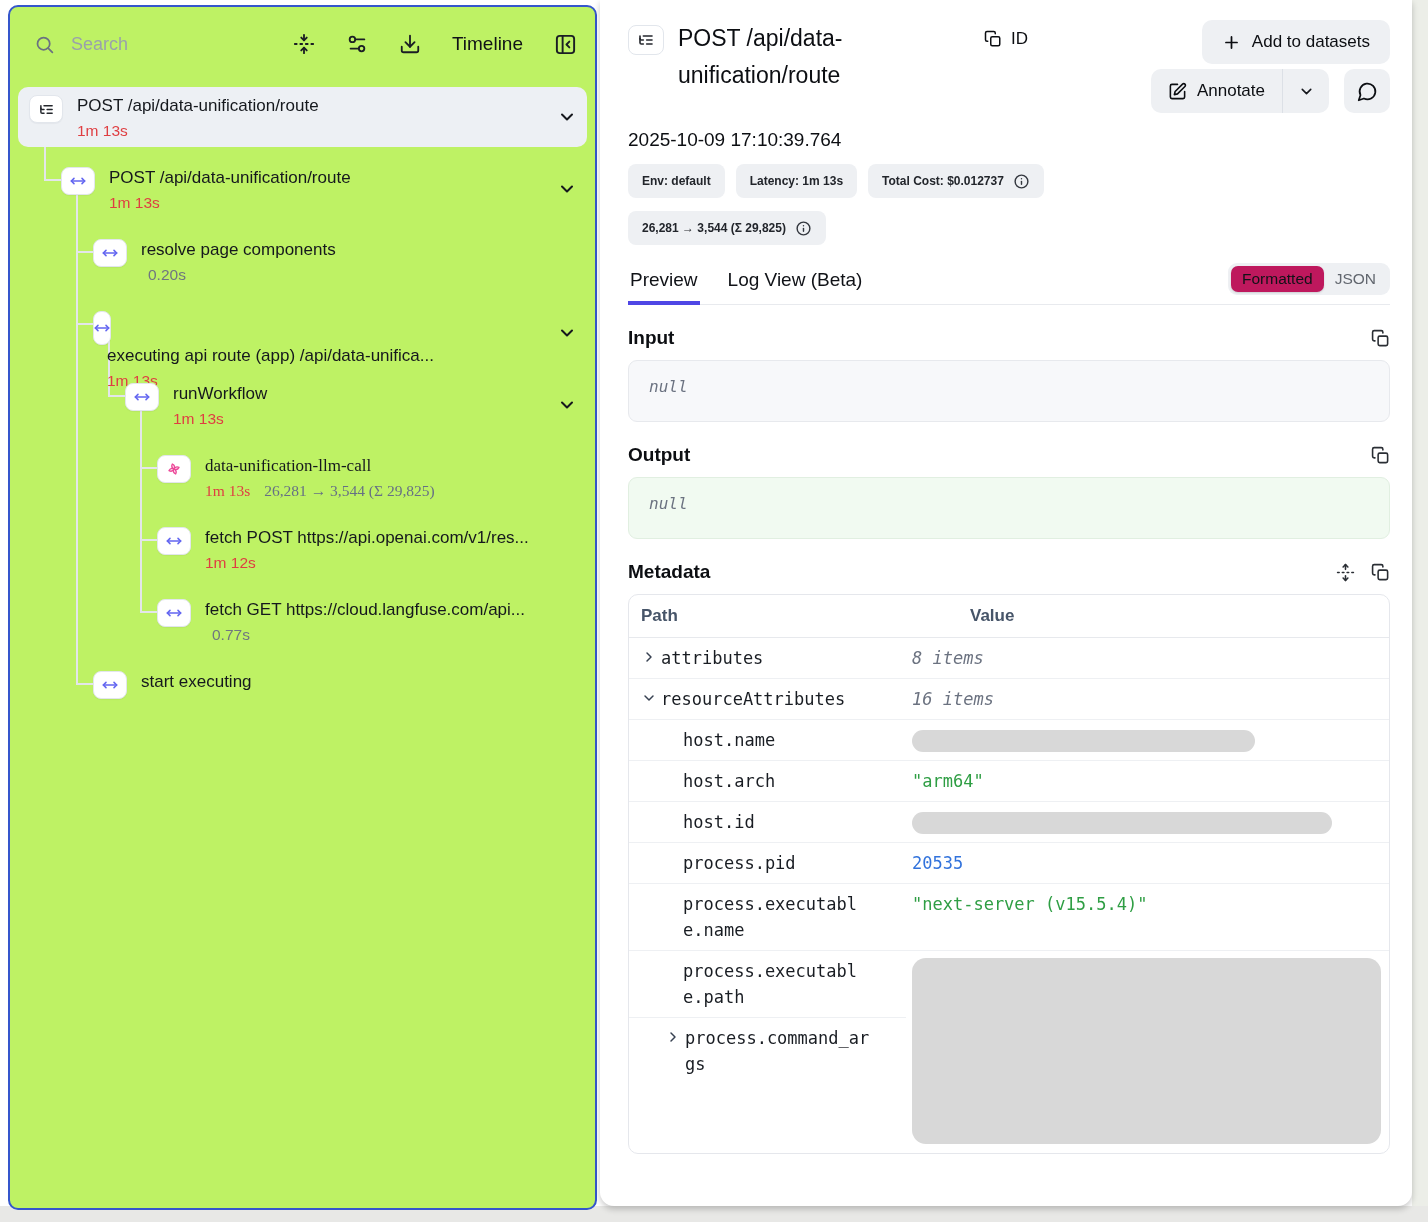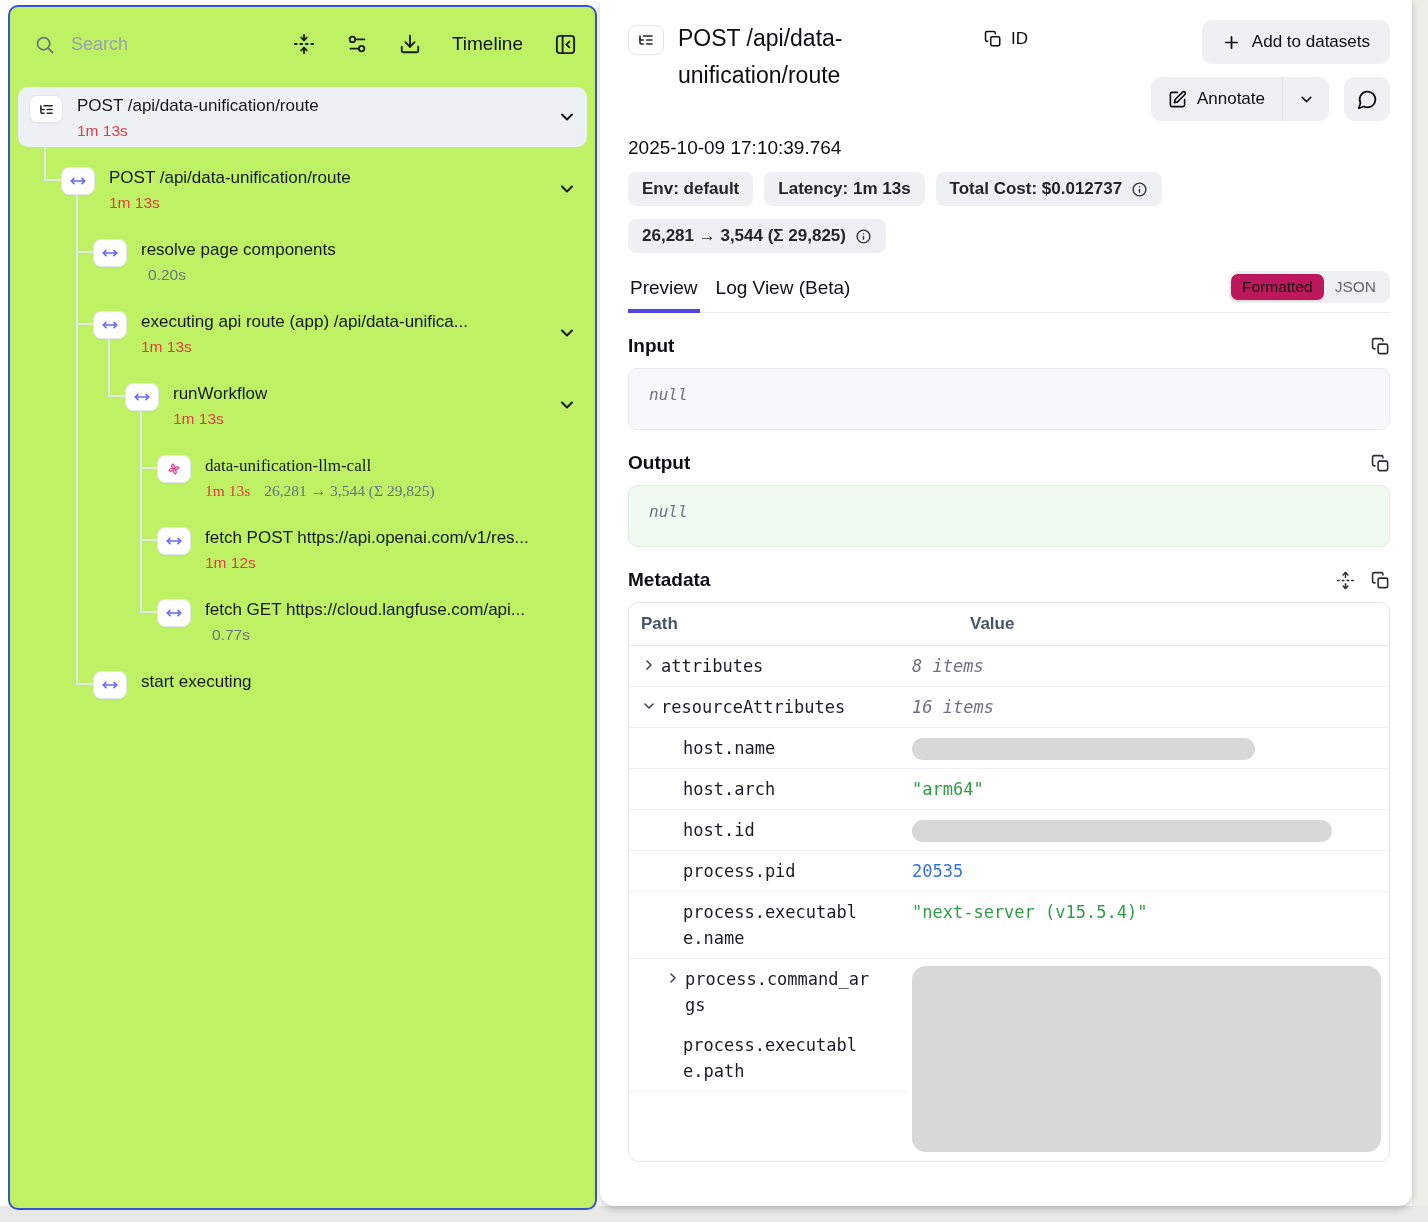--- a/index.html
+++ b/index.html
@@ -51,41 +51,41 @@
     position:absolute;left:600px;top:0;width:812px;height:1206px;box-sizing:border-box;
     background:#fff;border-radius:0 0 14px 14px;box-shadow:0 3px 6px rgba(0,0,0,.22);
     padding:20px 22px 0 28px;overflow:hidden;
   }
   .detail-header{display:flex;align-items:flex-start;}
   .title-badge{width:34px;height:28px;margin-top:5px;background:#fff;border:1px solid #e2e6ec;border-radius:8px;
     display:flex;align-items:center;justify-content:center;color:#23262c;flex:0 0 34px;}
   .trace-title{width:252px;margin:0 0 0 14px;font-size:23px;font-weight:500;line-height:37px;color:#0c0e12;}
   .id-btn{display:flex;align-items:center;gap:9px;margin:9px 0 0 54px;font-size:17px;font-weight:500;
     color:#0c0e12;background:none;border:none;padding:0;}
-  .header-actions{margin-left:auto;display:flex;flex-direction:column;align-items:flex-end;gap:13px;}
+  .header-actions{margin-left:auto;display:flex;flex-direction:column;align-items:flex-end;gap:5px;}
   .btn-datasets{display:flex;align-items:center;gap:11px;background:#eef0f3;border:none;border-radius:10px;
     height:44px;padding:0 20px;font-size:17px;font-weight:500;color:#0c0e12;}
   .actions-row2{display:flex;gap:15px;}
   .split{display:flex;align-items:center;background:#eef0f3;border-radius:10px;height:44px;overflow:hidden;}
   .split-main{display:flex;align-items:center;gap:10px;padding:0 17px;font-size:17px;font-weight:500;
     color:#0c0e12;background:none;border:none;height:44px;}
   .split-div{width:1px;height:44px;background:#dce0e6;}
   .split-chev{width:46px;height:44px;display:flex;align-items:center;justify-content:center;background:none;border:none;color:#16181d;}
   .icon-btn{width:46px;height:44px;background:#eef0f3;border:none;border-radius:10px;
     display:flex;align-items:center;justify-content:center;color:#0c0e12;}
 
   .timestamp{margin-top:16px;font-size:19px;font-weight:500;color:#0c0e12;}
   .badge-row{display:flex;gap:11px;margin-top:13px;}
   .badge{display:inline-flex;align-items:center;gap:9px;background:#eef0f3;border-radius:8px;height:34px;
-    padding:0 14px;font-size:17px;font-weight:600;color:#22252b;}
+    padding:0 14px;font-size:12px;font-weight:600;color:#22252b;}
   .badge .info-icon{color:#33373e;display:flex;}
 
   .tabs-row{display:flex;align-items:flex-end;justify-content:space-between;margin-top:18px;
     border-bottom:1px solid #e8eaee;}
-  .tabs{display:flex;gap:14px;}
+  .tabs{display:flex;gap:26px;}
   .tab{position:relative;font-size:19px;font-weight:500;color:#101217;padding:6px 2px 13px;background:none;border:none;}
   .tab.active::after{content:"";position:absolute;left:0;right:0;bottom:-1px;height:4.5px;background:#4f46e5;}
   .toggle{display:flex;background:#eef0f3;border-radius:9px;padding:3px;margin-bottom:9px;}
   .toggle-opt{font-size:15.5px;font-weight:500;padding:4px 11px;color:#61666e;border-radius:7px;background:none;border:none;}
   .toggle-opt.active{background:#be185d;color:#101217;box-shadow:0 1px 2px rgba(0,0,0,.14);}
 
   .section-head{display:flex;align-items:center;justify-content:space-between;margin-top:22px;gap:7px;}
   .section-title{font-size:19px;font-weight:600;color:#0c0e12;}
   .section-icons{display:flex;gap:16px;color:#2a2e34;}
   .mini-btn{background:none;border:none;padding:0;color:#2a2e34;display:flex;}
@@ -258,21 +258,21 @@
     </span>
     <span class="node-text">
       <span class="node-label">resolve page components</span>
       <span class="node-meta">
         <span class="node-time gray">0.20s</span>
 
       </span>
     </span>
 
   </div>
-      <div class="tree-row" style="padding-left: 75px;">
+      <div class="tree-row" style="padding-left: 75px; flex-direction: column;">
     <span class="node-badge">
 
       <span class="icon-span">
         <svg width="16" height="16" viewBox="0 0 24 24" fill="none" stroke="currentColor" stroke-width="2.3" stroke-linecap="round" stroke-linejoin="round">
               <polyline points="18 8 22 12 18 16"></polyline>
               <polyline points="6 8 2 12 6 16"></polyline>
               <line x1="2" y1="12" x2="22" y2="12"></line>
             </svg>
       </span>
 
@@ -636,32 +636,32 @@
     <div class="md-path">
       <span class="md-spacer" style="flex-basis: 42px;"></span>
 
       <span class="md-key">process.executable.name</span>
     </div>
     <div class="md-value"><span class="md-string">"next-server (v15.5.4)"</span></div>
   </div>
       </div>
     <div class="md-tall">
       <div class="md-tall-left">
+        <div class="md-path first">
+          <span class="md-spacer" style="flex-basis:42px"></span>
+          <span class="md-key">process.executable.path</span>
+        </div>
         <div class="md-path">
           <span class="md-spacer" style="flex-basis:24px"></span>
           <button class="md-chev">
             <svg width="16" height="16" viewBox="0 0 24 24" fill="none" stroke="currentColor" stroke-width="2.2" stroke-linecap="round" stroke-linejoin="round">
                 <path d="m9 6 6 6-6 6"></path>
               </svg>
           </button>
           <span class="md-key">process.command_args</span>
         </div>
-        <div class="md-path first">
-          <span class="md-spacer" style="flex-basis:42px"></span>
-          <span class="md-key">process.executable.path</span>
-        </div>
       </div>
       <div class="md-tall-value">
         <div class="redact-block"></div>
       </div>
     </div>
   </div>
 </main>
 
 </body></html>

